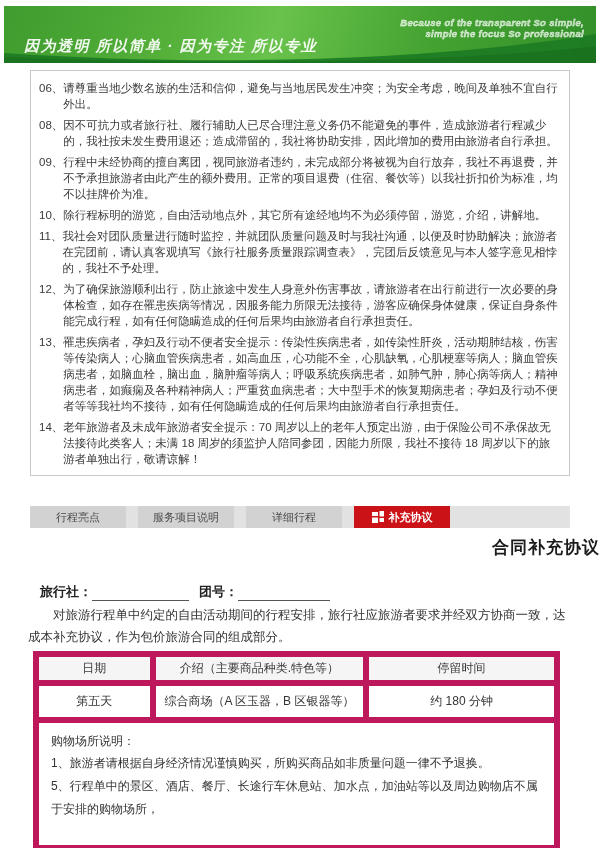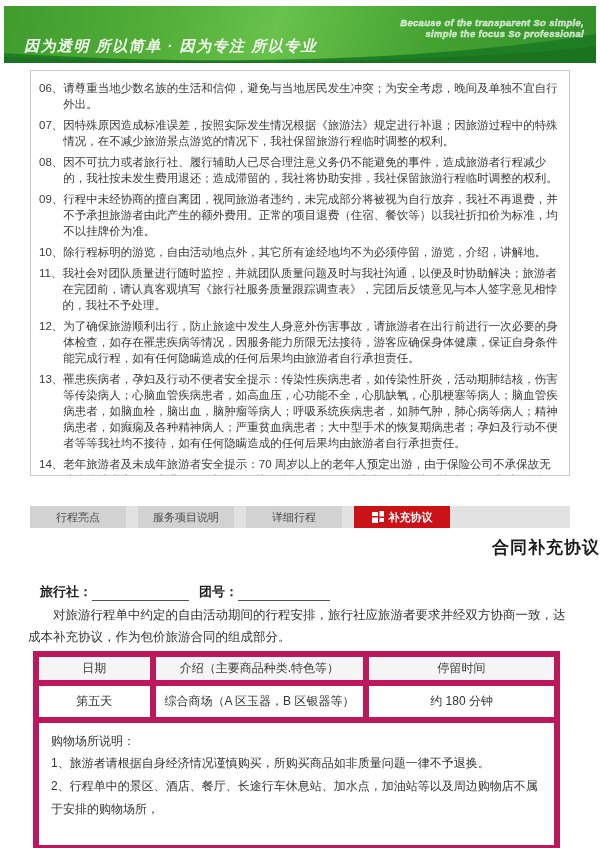--- a/index.html
+++ b/index.html
@@ -92,26 +92,22 @@
   </div>
 </div>
 
 <div class="terms-box">
   <div id="terms-list">
       <div class="term">
         <span class="num">06、</span>
         <span class="txt">请尊重当地少数名族的生活和信仰，避免与当地居民发生冲突；为安全考虑，晚间及单独不宜自行外出。</span>
       </div>
       <div class="term">
-        <span class="num">07、</span>
-        <span class="txt">因特殊原因造成标准误差，按照实际发生情况根据《旅游法》规定进行补退；因旅游过程中的特殊情况，在不减少旅游景点游览的情况下，我社保留旅游行程临时调整的权利。</span>
-      </div>
-      <div class="term">
         <span class="num">08、</span>
-        <span class="txt">因不可抗力或者旅行社、履行辅助人已尽合理注意义务仍不能避免的事件，造成旅游者行程减少的，我社按未发生费用退还；造成滞留的，我社将协助安排，我社保留旅游行程临时调整的权利。</span>
+        <span class="txt">因不可抗力或者旅行社、履行辅助人已尽合理注意义务仍不能避免的事件，造成旅游者行程减少的，我社按未发生费用退还；造成滞留的，我社将协助安排，因此增加的费用由旅游者自行承担。</span>
       </div>
       <div class="term">
         <span class="num">09、</span>
         <span class="txt">行程中未经协商的擅自离团，视同旅游者违约，未完成部分将被视为自行放弃，我社不再退费，并不予承担旅游者由此产生的额外费用。正常的项目退费（住宿、餐饮等）以我社折扣价为标准，均不以挂牌价为准。</span>
       </div>
       <div class="term">
         <span class="num">10、</span>
         <span class="txt">除行程标明的游览，自由活动地点外，其它所有途经地均不为必须停留，游览，介绍，讲解地。</span>
       </div>
       <div class="term">
@@ -179,18 +175,18 @@
   <tr>
     <td class="cell">第五天</td>
     <td class="cell">综合商场（A 区玉器，B 区银器等）</td>
     <td class="cell">约 180 分钟</td>
   </tr>
   <tr>
     <td class="notes-cell" colspan="3">
       <div class="notes-title">购物场所说明：</div>
       <div id="notes-list">
             <div class="note-item">1、旅游者请根据自身经济情况谨慎购买，所购买商品如非质量问题一律不予退换。</div>
-            <div class="note-item">2、行程单中的景区、酒店、餐厅、长途行车休息站、加水点，加油站等以及周边购物店不属于安排的购物场所，</div>
+            <div class="note-item">5、行程单中的景区、酒店、餐厅、长途行车休息站、加水点，加油站等以及周边购物店不属于安排的购物场所，</div>
           </div>
     </td>
   </tr>
 </tbody>
   </table>
 
 </body></html>

